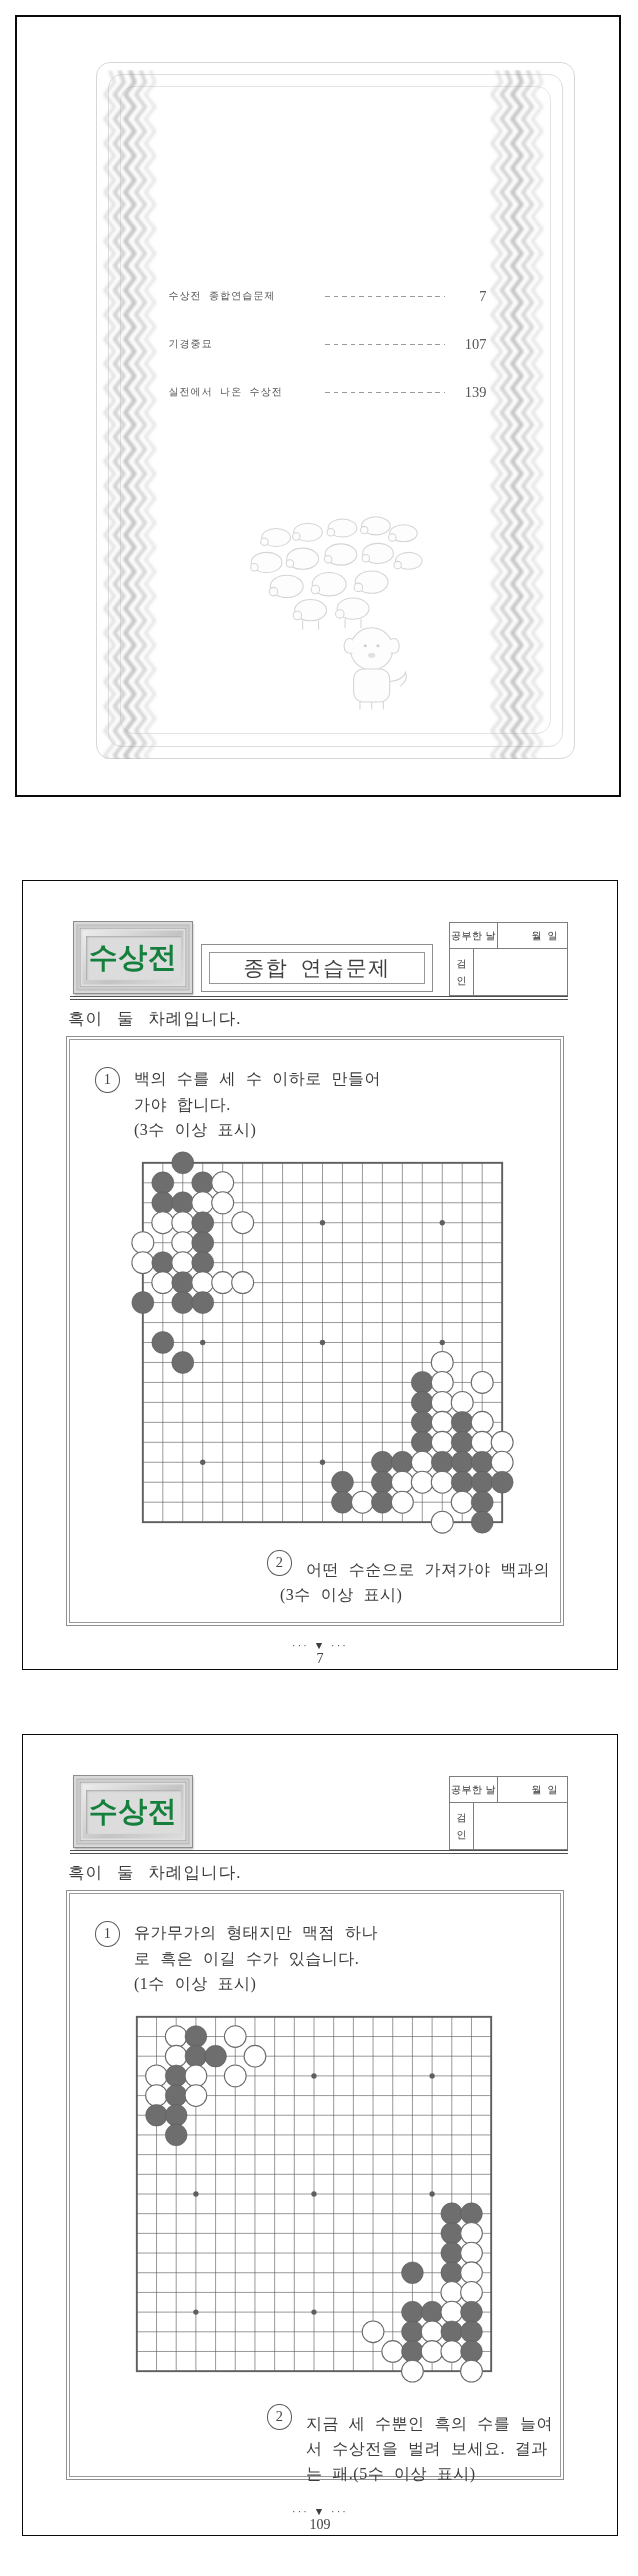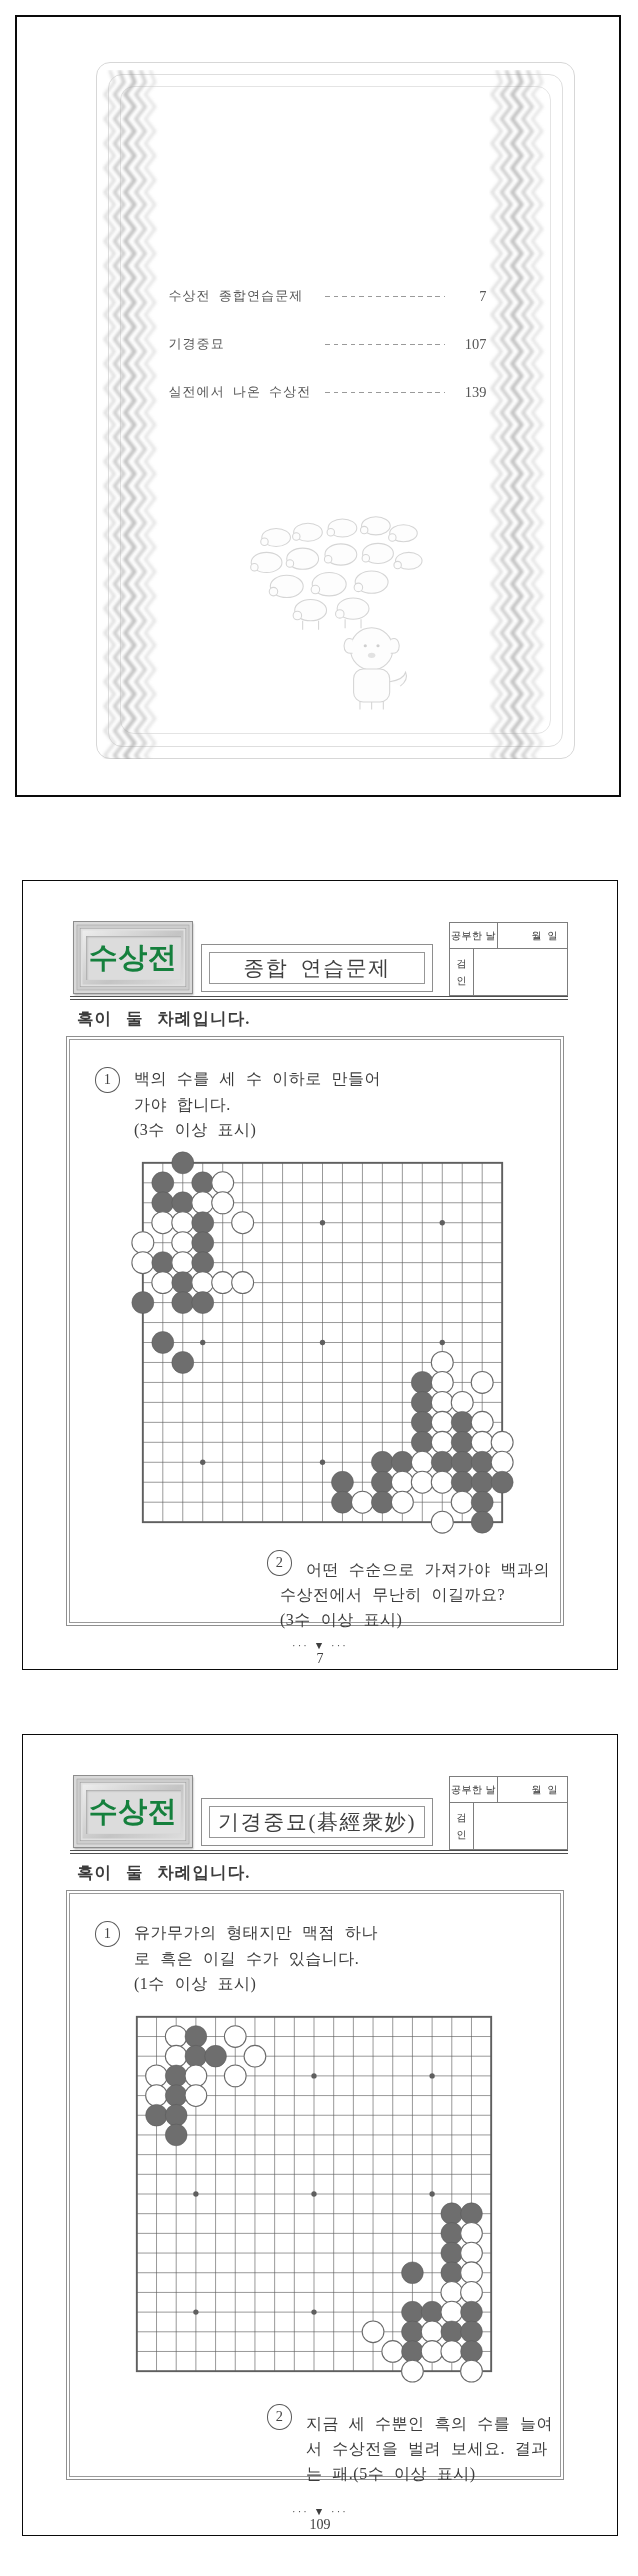--- a/index.html
+++ b/index.html
@@ -13,21 +13,21 @@
   #f1{left:79px;right:44px;top:45px;bottom:36px;}
   #f2{left:91px;right:56px;top:57px;bottom:48px;border-color:#dedede;}
   #f3{left:103px;right:68px;top:69px;bottom:61px;border-color:#e4e4e4;}
   .wavy{position:absolute;top:53px;height:689px;width:59px;}
   #wavyL{left:85px;} #wavyR{left:472px;}
   .toc-title{position:absolute;left:0;right:0;top:145px;text-align:center;
              font-family:"Liberation Sans","DejaVu Sans",sans-serif;font-weight:700;
              font-size:25px;letter-spacing:7.4px;color:#6b6b6b;}
   #toc-list{position:absolute;left:151px;top:0;width:318px;}
   .toc-row{position:absolute;left:0;width:100%;height:23.4px;display:flex;align-items:center;}
-  .toc-label{flex:0 0 155px;font-size:13px;letter-spacing:1.1px;word-spacing:3.7px;color:#555;}
+  .toc-label{flex:0 0 155px;font-size:10px;letter-spacing:1.1px;word-spacing:3.7px;color:#555;}
   .toc-leader{flex:1;height:1.1px;background:repeating-linear-gradient(90deg,#9a9a9a 0 4.8px,transparent 4.8px 8.5px);margin:0 8.5px 0 2.1px;}
   .toc-num{flex:0 0 33px;text-align:right;font-size:14.4px;color:#555;}
   .illu{position:absolute;left:222px;top:495px;}
 
   
   .ppage{border:1.6px solid #0a0a0a;width:596px;left:22px;}
   #pg2{top:880px;height:790px;}
   #pg3{top:1734px;height:802px;}
 
   .badge{position:absolute;left:50px;top:40px;width:118px;height:71px;
@@ -49,21 +49,21 @@
         border:1.1px solid #7d7d7d;box-sizing:border-box;background:#fff;font-size:10px;color:#333;}
   .dtr1{display:flex;height:25px;border-bottom:0.5px solid #7d7d7d;gap:24px;}
   .dtc-label{flex:0 0 47px;border-right:0.5px solid #7d7d7d;display:flex;align-items:center;justify-content:center;letter-spacing:0.5px;}
   .dtc-md{flex:1;display:flex;align-items:center;justify-content:space-evenly;padding:0 3.2px;}
   .dtr2{display:flex;height:47px;}
   .dtc-stamp{flex:0 0 23px;border-right:0.5px solid #7d7d7d;display:flex;flex-direction:column;
         align-items:center;justify-content:center;gap:7.4px;line-height:1;}
   .dtc-empty{flex:1;}
   .hdr-rule{position:absolute;left:47px;width:498px;top:115px;height:2.1px;
         border-top:1.1px solid #4e4e4e;border-bottom:1.1px solid #4e4e4e;}
-  .intro{position:absolute;left:54px;top:127px;font-size:16.5px;word-spacing:8.5px;letter-spacing:1.1px;color:#3c3c3c;font-weight:bold;}
+  .intro{position:absolute;left:45px;top:127px;font-size:16.5px;word-spacing:8.5px;letter-spacing:1.1px;color:#3c3c3c;}
   .pbox{position:absolute;left:43px;top:155px;width:498px;height:590px;
         border:1.1px solid #8f8f8f;padding:1.6px;box-sizing:border-box;}
   .pbox-in{border:0.5px solid #9a9a9a;width:100%;height:100%;box-sizing:border-box;}
   .qcircle{position:absolute;width:24.5px;height:25.5px;border:1.1px solid #5a5a5a;border-radius:50%;
         display:flex;align-items:center;justify-content:center;font-size:14.4px;color:#444;box-sizing:border-box;}
   .qc1{left:72px;top:186px;}
   .qc2{left:244px;top:669px;}
   .ptext{position:absolute;font-size:16px;color:#3c3c3c;letter-spacing:0.5px;word-spacing:5.3px;}
   .p1{left:111px;top:185px;line-height:25.5px;}
   .p2{top:676px;line-height:25px;}
@@ -327,34 +327,30 @@
           <circle cx="513.5" cy="663.5" r="20.6" fill="#ffffff" stroke="#6a6a6a" stroke-width="2"></circle>
           <circle cx="626" cy="663.5" r="20.6" fill="#ffffff" stroke="#6a6a6a" stroke-width="2"></circle>
           <circle cx="663.5" cy="663.5" r="20.6" fill="#6e6e6e" stroke="#595959" stroke-width="1"></circle>
           <circle cx="588.5" cy="701" r="20.6" fill="#ffffff" stroke="#6a6a6a" stroke-width="2"></circle>
           <circle cx="663.5" cy="701" r="20.6" fill="#6e6e6e" stroke="#595959" stroke-width="1"></circle>
         </svg></div>
 
     <div class="qcircle qc2">2</div>
     <div class="ptext p2">
       <div class="l1">어떤 수순으로 가져가야 백과의</div>
-      <div class="l2">수상전에서 무난히 이길까요?</div>
       <div class="l3">(3수 이상 표시)</div>
     </div>
 
     <div class="pfoot">··· ▼ ···</div>
     <div class="pnum">7</div>
   </section>
 
   <section class="page ppage" id="pg3">
     <div class="badge">
       <div class="badge-panel">수상전</div>
-    </div>
-    <div class="tbox">
-      <div class="tbox-in">기경중묘(碁經衆妙)</div>
     </div>
     <div class="dtable">
       <div class="dtr1">
         <div class="dtc-label">공부한 날</div>
         <div class="dtc-md">
           <span>월</span>
           <span>일</span>
         </div>
       </div>
       <div class="dtr2">

